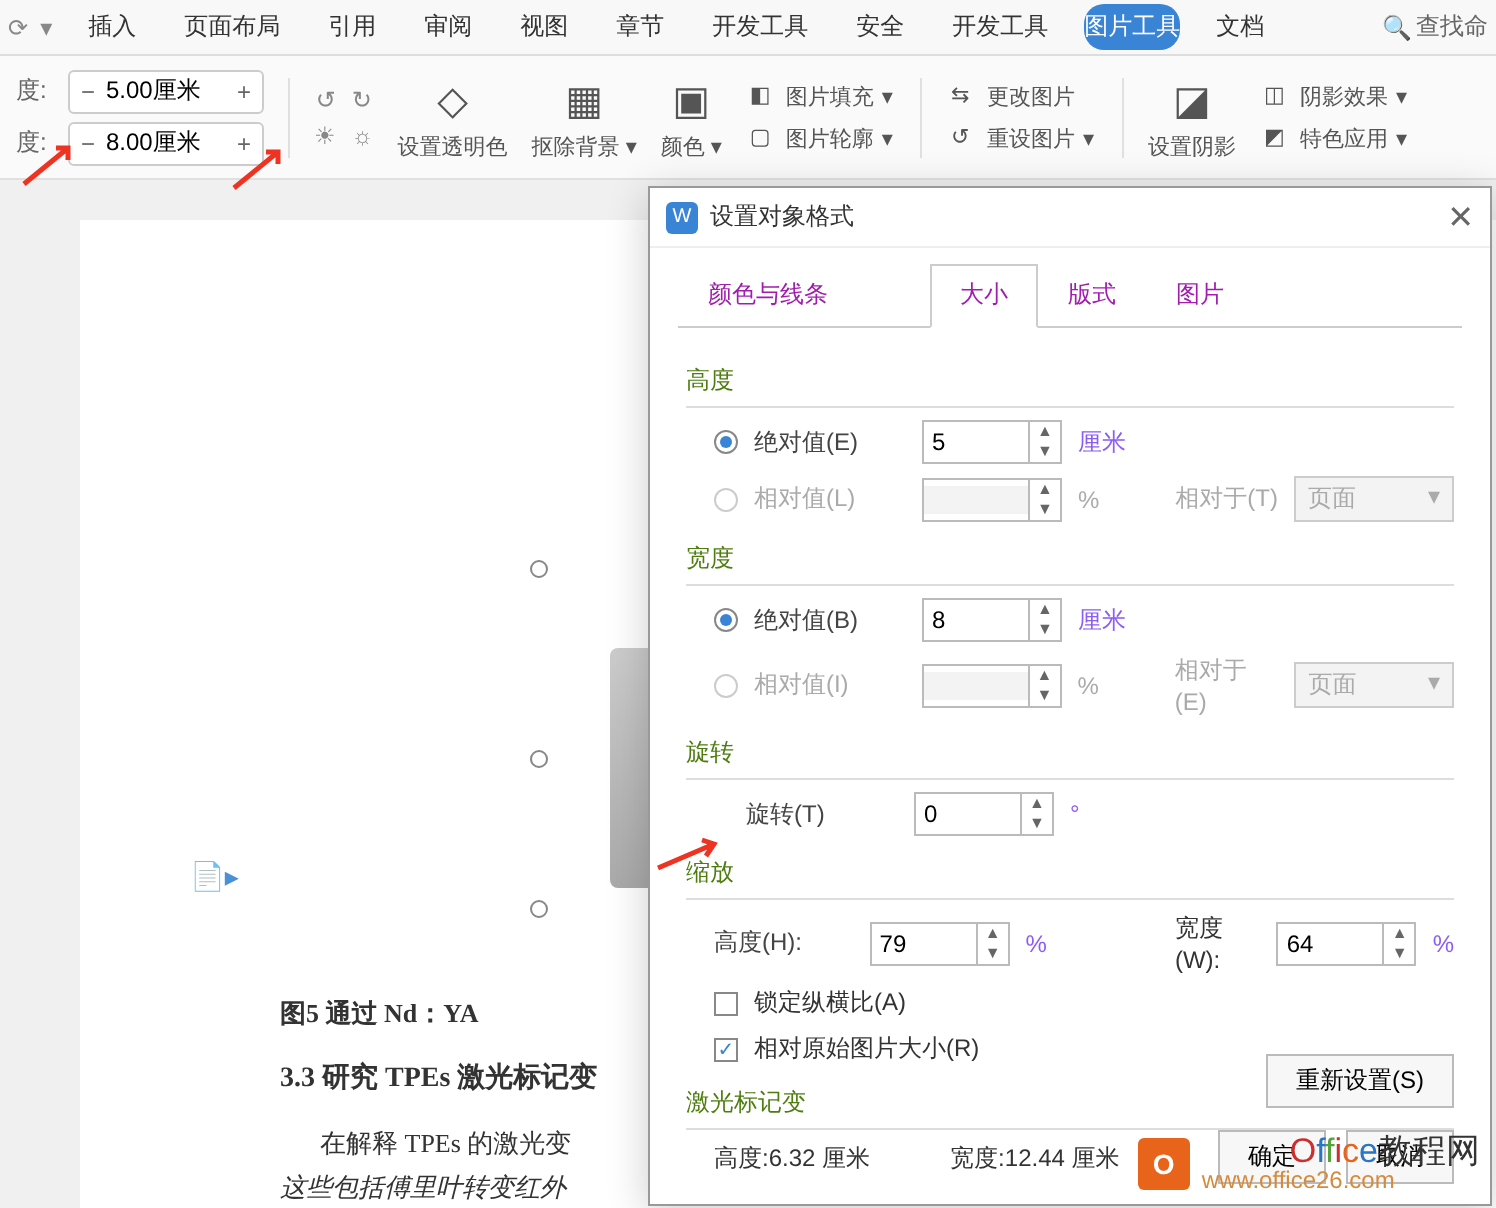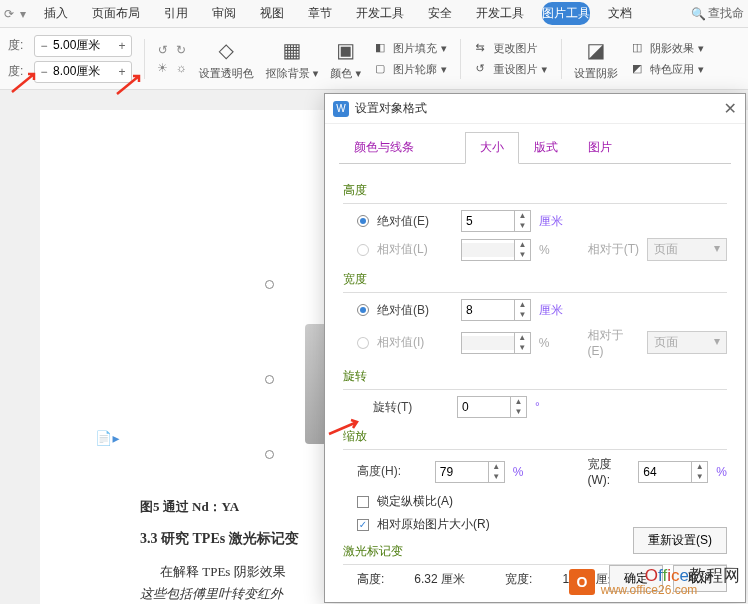--- a/index.html
+++ b/index.html
@@ -56,21 +56,21 @@
     .num-input input:disabled { background: #f3f3f3; color: #aaa; }
     .num-input .updown { width: 16px; display: flex; flex-direction: column; border-left: 1px solid #bbb; }
     .num-input .updown span { height: 10px; font-size: 8px; text-align: center; line-height: 10px; color: #666; cursor: pointer; }
     .unit { color: #8b5cf6; }
     .unit.disabled { color: #aaa; }
     .relto-label { margin-left: 30px; color: #aaa; }
     .relto-select { border: 1px solid #ccc; background: #f3f3f3; color: #aaa; padding: 2px 6px; width: 80px; display: flex; justify-content: space-between; }
     .checkbox { width: 12px; height: 12px; border: 1px solid #888; display: inline-flex; align-items: center; justify-content: center; font-size: 10px; color: #3a84d6; }
     .checkbox.checked::after { content: "✓"; }
     .orig-row { display: flex; margin: 6px 0 0 14px; gap: 40px; }
-    .orig-row .pair { display: flex; gap: 30px; }
+    .orig-row .pair { display: flex; }
     .dbtn { border: 1px solid #bbb; background: #f7f7f7; padding: 4px 14px; cursor: pointer; font-size: 12px; }
     .reset-btn { position: absolute; bottom: 48px; right: 18px; }
     .dialog-footer { position: absolute; bottom: 10px; right: 18px; display: flex; gap: 10px; }
     .watermark { position: absolute; bottom: 8px; right: 8px; display: flex; align-items: center; gap: 6px; font-family: Arial; pointer-events: none; }
     .watermark .wm-logo { width: 26px; height: 26px; background: #e8641b; color: #fff; font-weight: bold; display: flex; align-items: center; justify-content: center; border-radius: 3px; font-size: 14px; }
     .watermark .wm-text { display: flex; flex-direction: column; line-height: 1; }
     .watermark .wm-cn { font-size: 17px; font-weight: normal; padding-left: 44px; }
     .watermark .wm-cn .o1 { color: #cb2f2e; } .watermark .wm-cn .o2 { color: #2b76c4; } .watermark .wm-cn .o3 { color: #56a23c; } .watermark .wm-cn .o4 { color: #e8641b; }
     .watermark .wm-url { font-size: 12px; color: #d58b3e; }
     .red-arrow { position: absolute; pointer-events: none; }
@@ -170,21 +170,21 @@
   <div class="doc-margin"></div>
   <div class="doc-page">
     <div class="city">常州</div>
     <span class="page-icon">📄▸</span>
     <div class="circle" style="left:225px; top:170px;"></div>
     <div class="circle" style="left:225px; top:265px;"></div>
     <div class="circle" style="left:225px; top:340px;"></div>
     <div class="doc-img-placeholder"></div>
     <div class="doc-caption">图5 通过 Nd：YA</div>
     <div class="doc-heading">3.3 研究 TPEs 激光标记变</div>
-    <div class="doc-p" style="top:450px;">在解释 TPEs 阴影效果</div>
+    <div class="doc-p" style="top:450px;">在解释 TPEs 的激光变</div>
     <div class="doc-p" style="top:472px; left:100px;font-style:italic;">这些包括傅里叶转变红外</div>
   </div>
 </div>
 
 <div class="dialog">
   <div class="dialog-title">
     <span class="logo">W</span>
     <span>设置对象格式</span>
     <span class="close">✕</span>
   </div>

